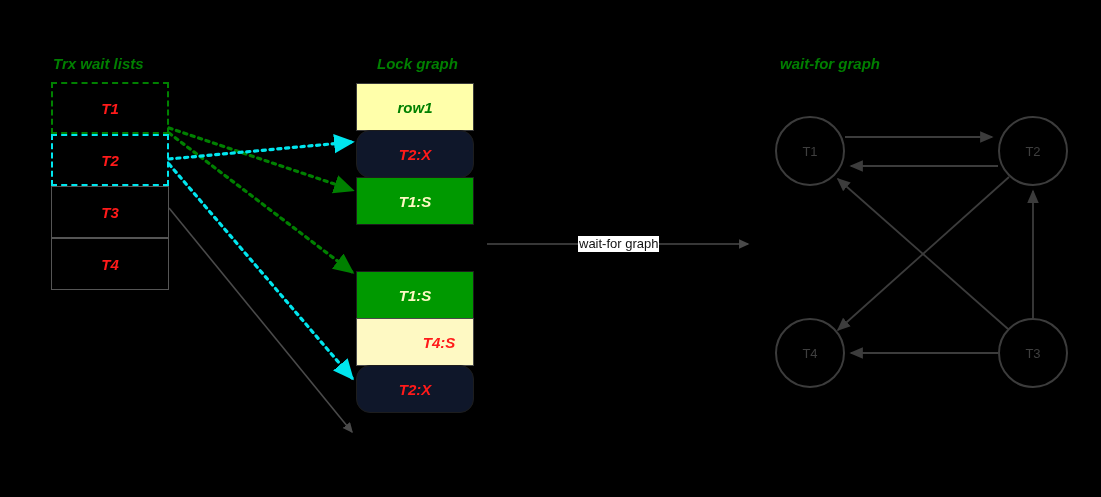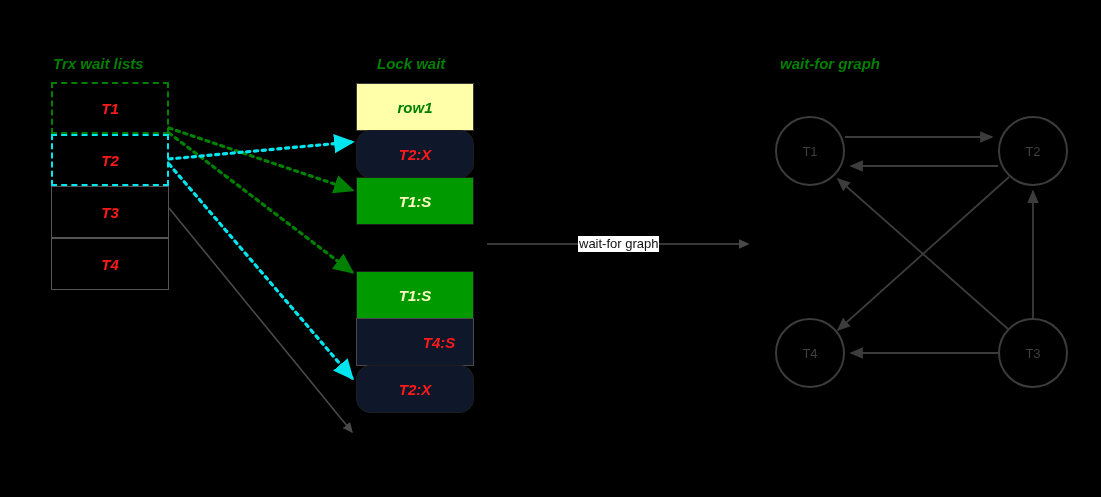--- a/index.html
+++ b/index.html
@@ -74,21 +74,21 @@
     display: flex;
     align-items: center;
     justify-content: center;
     font-weight: bold;
     font-style: italic;
     font-size: 15px;
   }
   .lock-cell.row   { background: #ffffaa; color: #008000; border-color: #3a3a3a; }
   .lock-cell.cyan  { background: #0f172a; color: #ff1a1a; border-color: #1d1d1d; border-radius: 14px; }
   .lock-cell.green { background: #009900; color: #fef9c3; border-color: #1d1d1d; }
-  .lock-cell.plain { background: #0f172a; color: #ff1a1a; border-color: #4a4a4a; padding-left: 48px; }
+  .lock-cell.plain { background: #fef9c3; color: #ff1a1a; border-color: #4a4a4a; padding-left: 48px; }
 
   
   #arrows {
     position: absolute;
     left: 0; top: 0;
     width: 1101px;
     height: 497px;
     pointer-events: none;
   }
 
@@ -125,21 +125,21 @@
   #node-t2 { left: 998px; top: 116px; }
   #node-t4 { left: 775px; top: 318px; }
   #node-t3 { left: 998px; top: 318px; }
 </style>
 </head>
 <body>
 
 <div id="canvas">
 
   <div class="section-title" id="title-trx">Trx wait lists</div>
-  <div class="section-title" id="title-lock">Lock wait</div>
+  <div class="section-title" id="title-lock">Lock graph</div>
   <div class="section-title" id="title-wfg">wait-for graph</div>
 
   <div id="trx-list">
     <div class="trx-cell solid" style="top:104px;">
       <span>T3</span>
     </div>
     <div class="trx-cell solid" style="top:156px;">
       <span>T4</span>
     </div>
     <div class="trx-cell dash-cyan" style="top:52px;">

